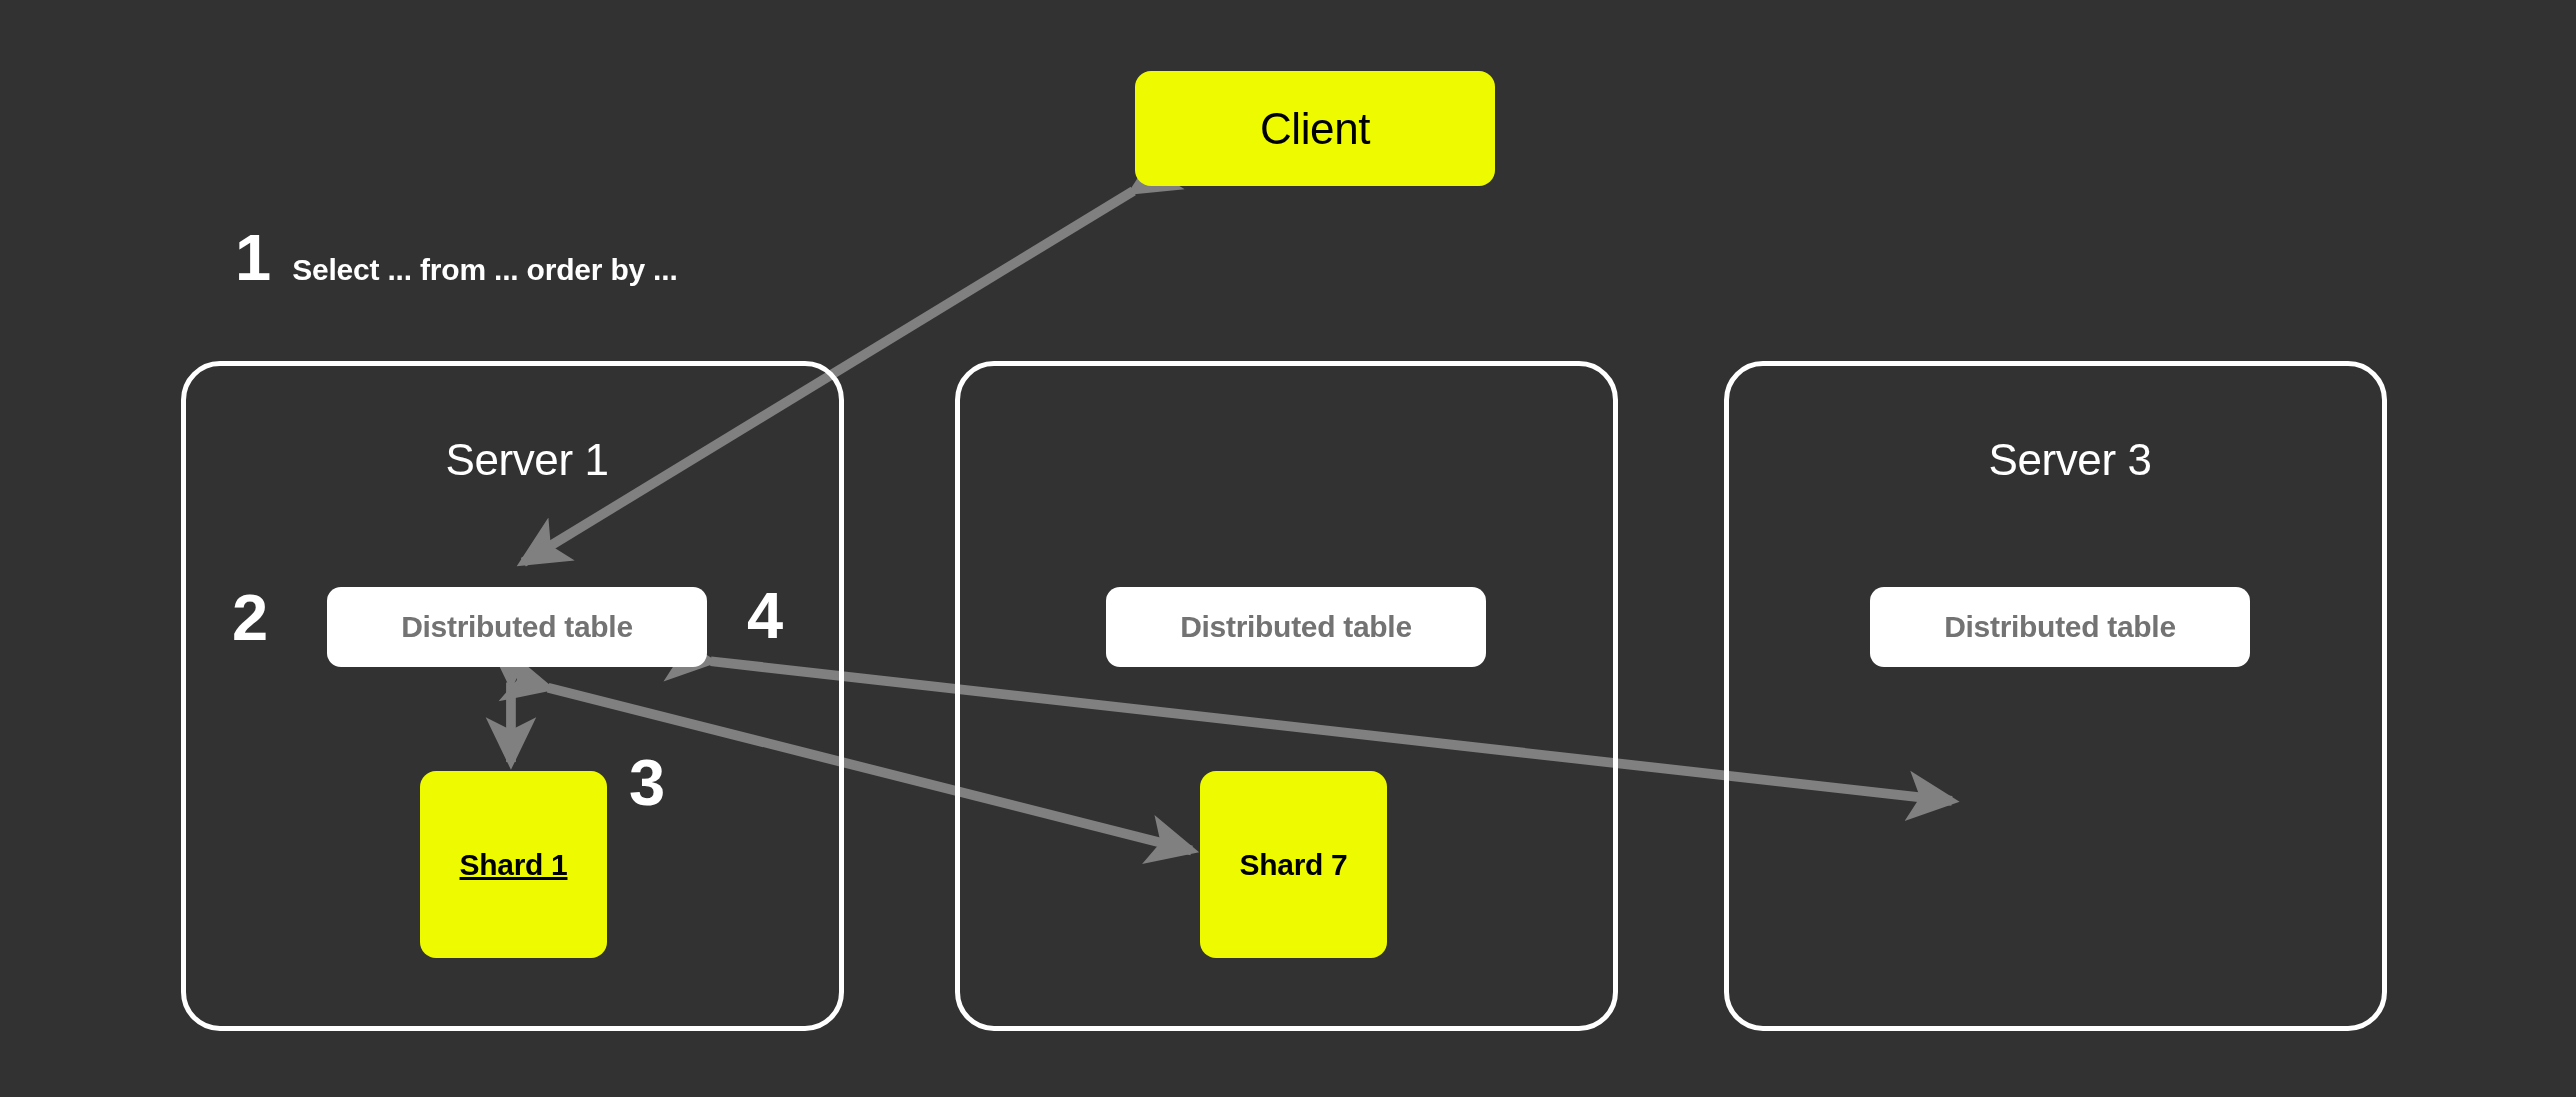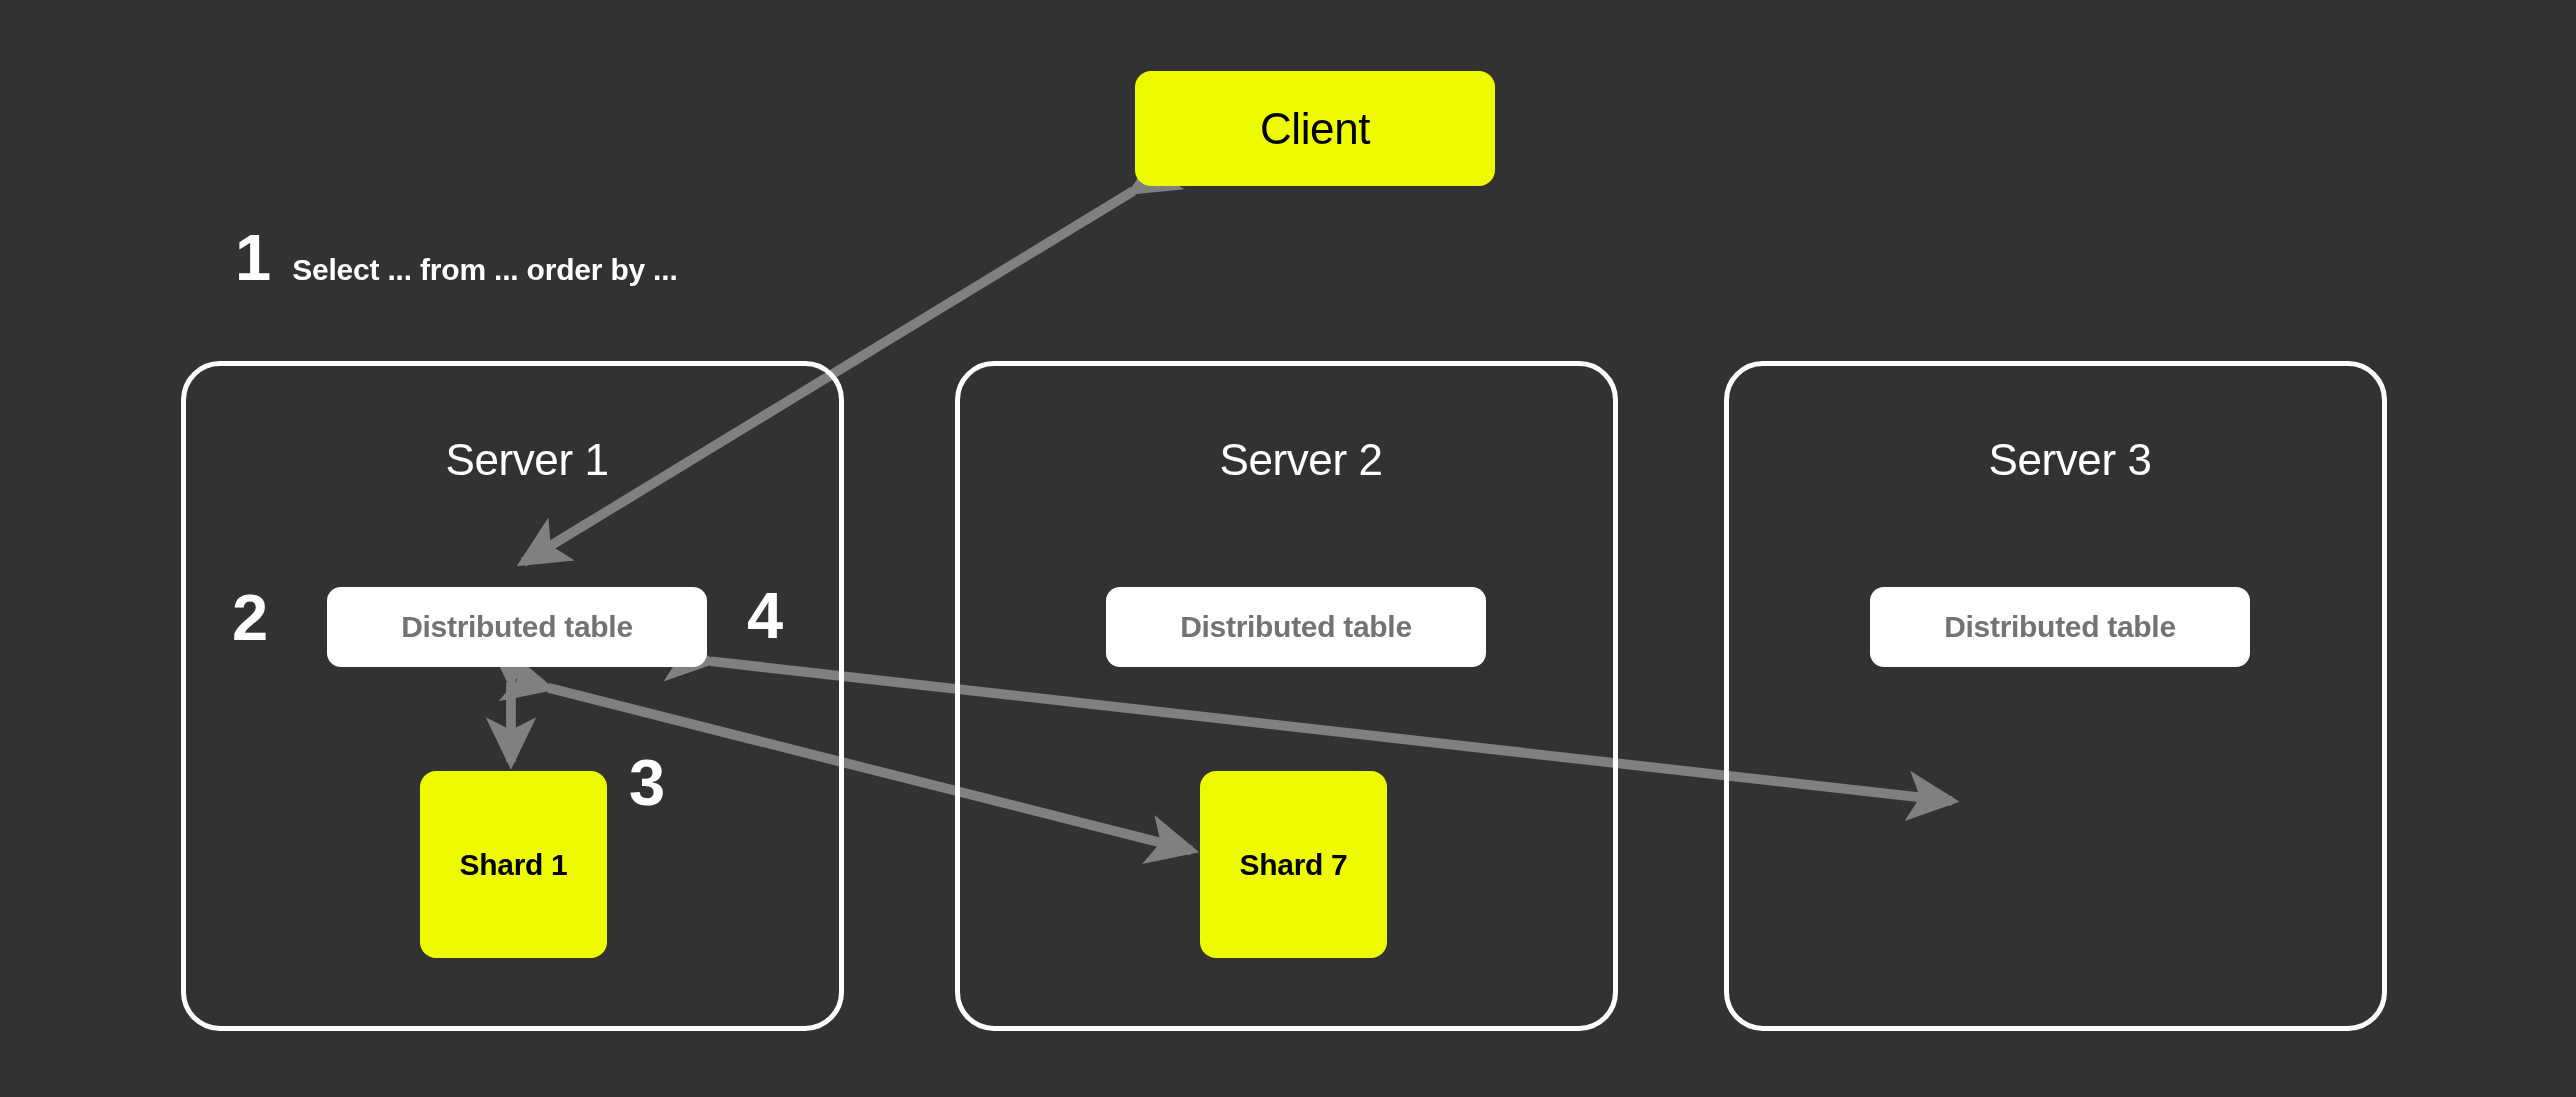--- a/index.html
+++ b/index.html
@@ -124,21 +124,21 @@
     top: 405px;
     width: 187px;
     height: 187px;
     background: #EDFA00;
     border-radius: 16px;
     display: flex;
     align-items: center;
     justify-content: center;
     box-sizing: border-box;
   }
-  #shard-1 { left: 234px; }
+  #shard-1 { left: 234px; text-decoration: underline; }
   #shard-2 { left: 240px; }
   #shard-3 { left: 240px; }
   .shard-label {
     color: #000000;
     font-size: 30px;
     font-weight: 700;
     letter-spacing: -0.3px;
   }
 
   
@@ -199,21 +199,20 @@
     <div class="server-title">Server 1</div>
     <div class="dist-table" id="dist-table-1">
       <span class="dist-table-label">Distributed table</span>
     </div>
     <div class="shard" id="shard-1">
       <span class="shard-label">Shard 1</span>
     </div>
   </div>
 
   <div class="server" id="server-2">
-    <div class="server-title">Server 2</div>
     <div class="dist-table" id="dist-table-2">
       <span class="dist-table-label">Distributed table</span>
     </div>
     <div class="shard" id="shard-2">
       <span class="shard-label">Shard 7</span>
     </div>
   </div>
 
   <div class="server" id="server-3">
     <div class="server-title">Server 3</div>

